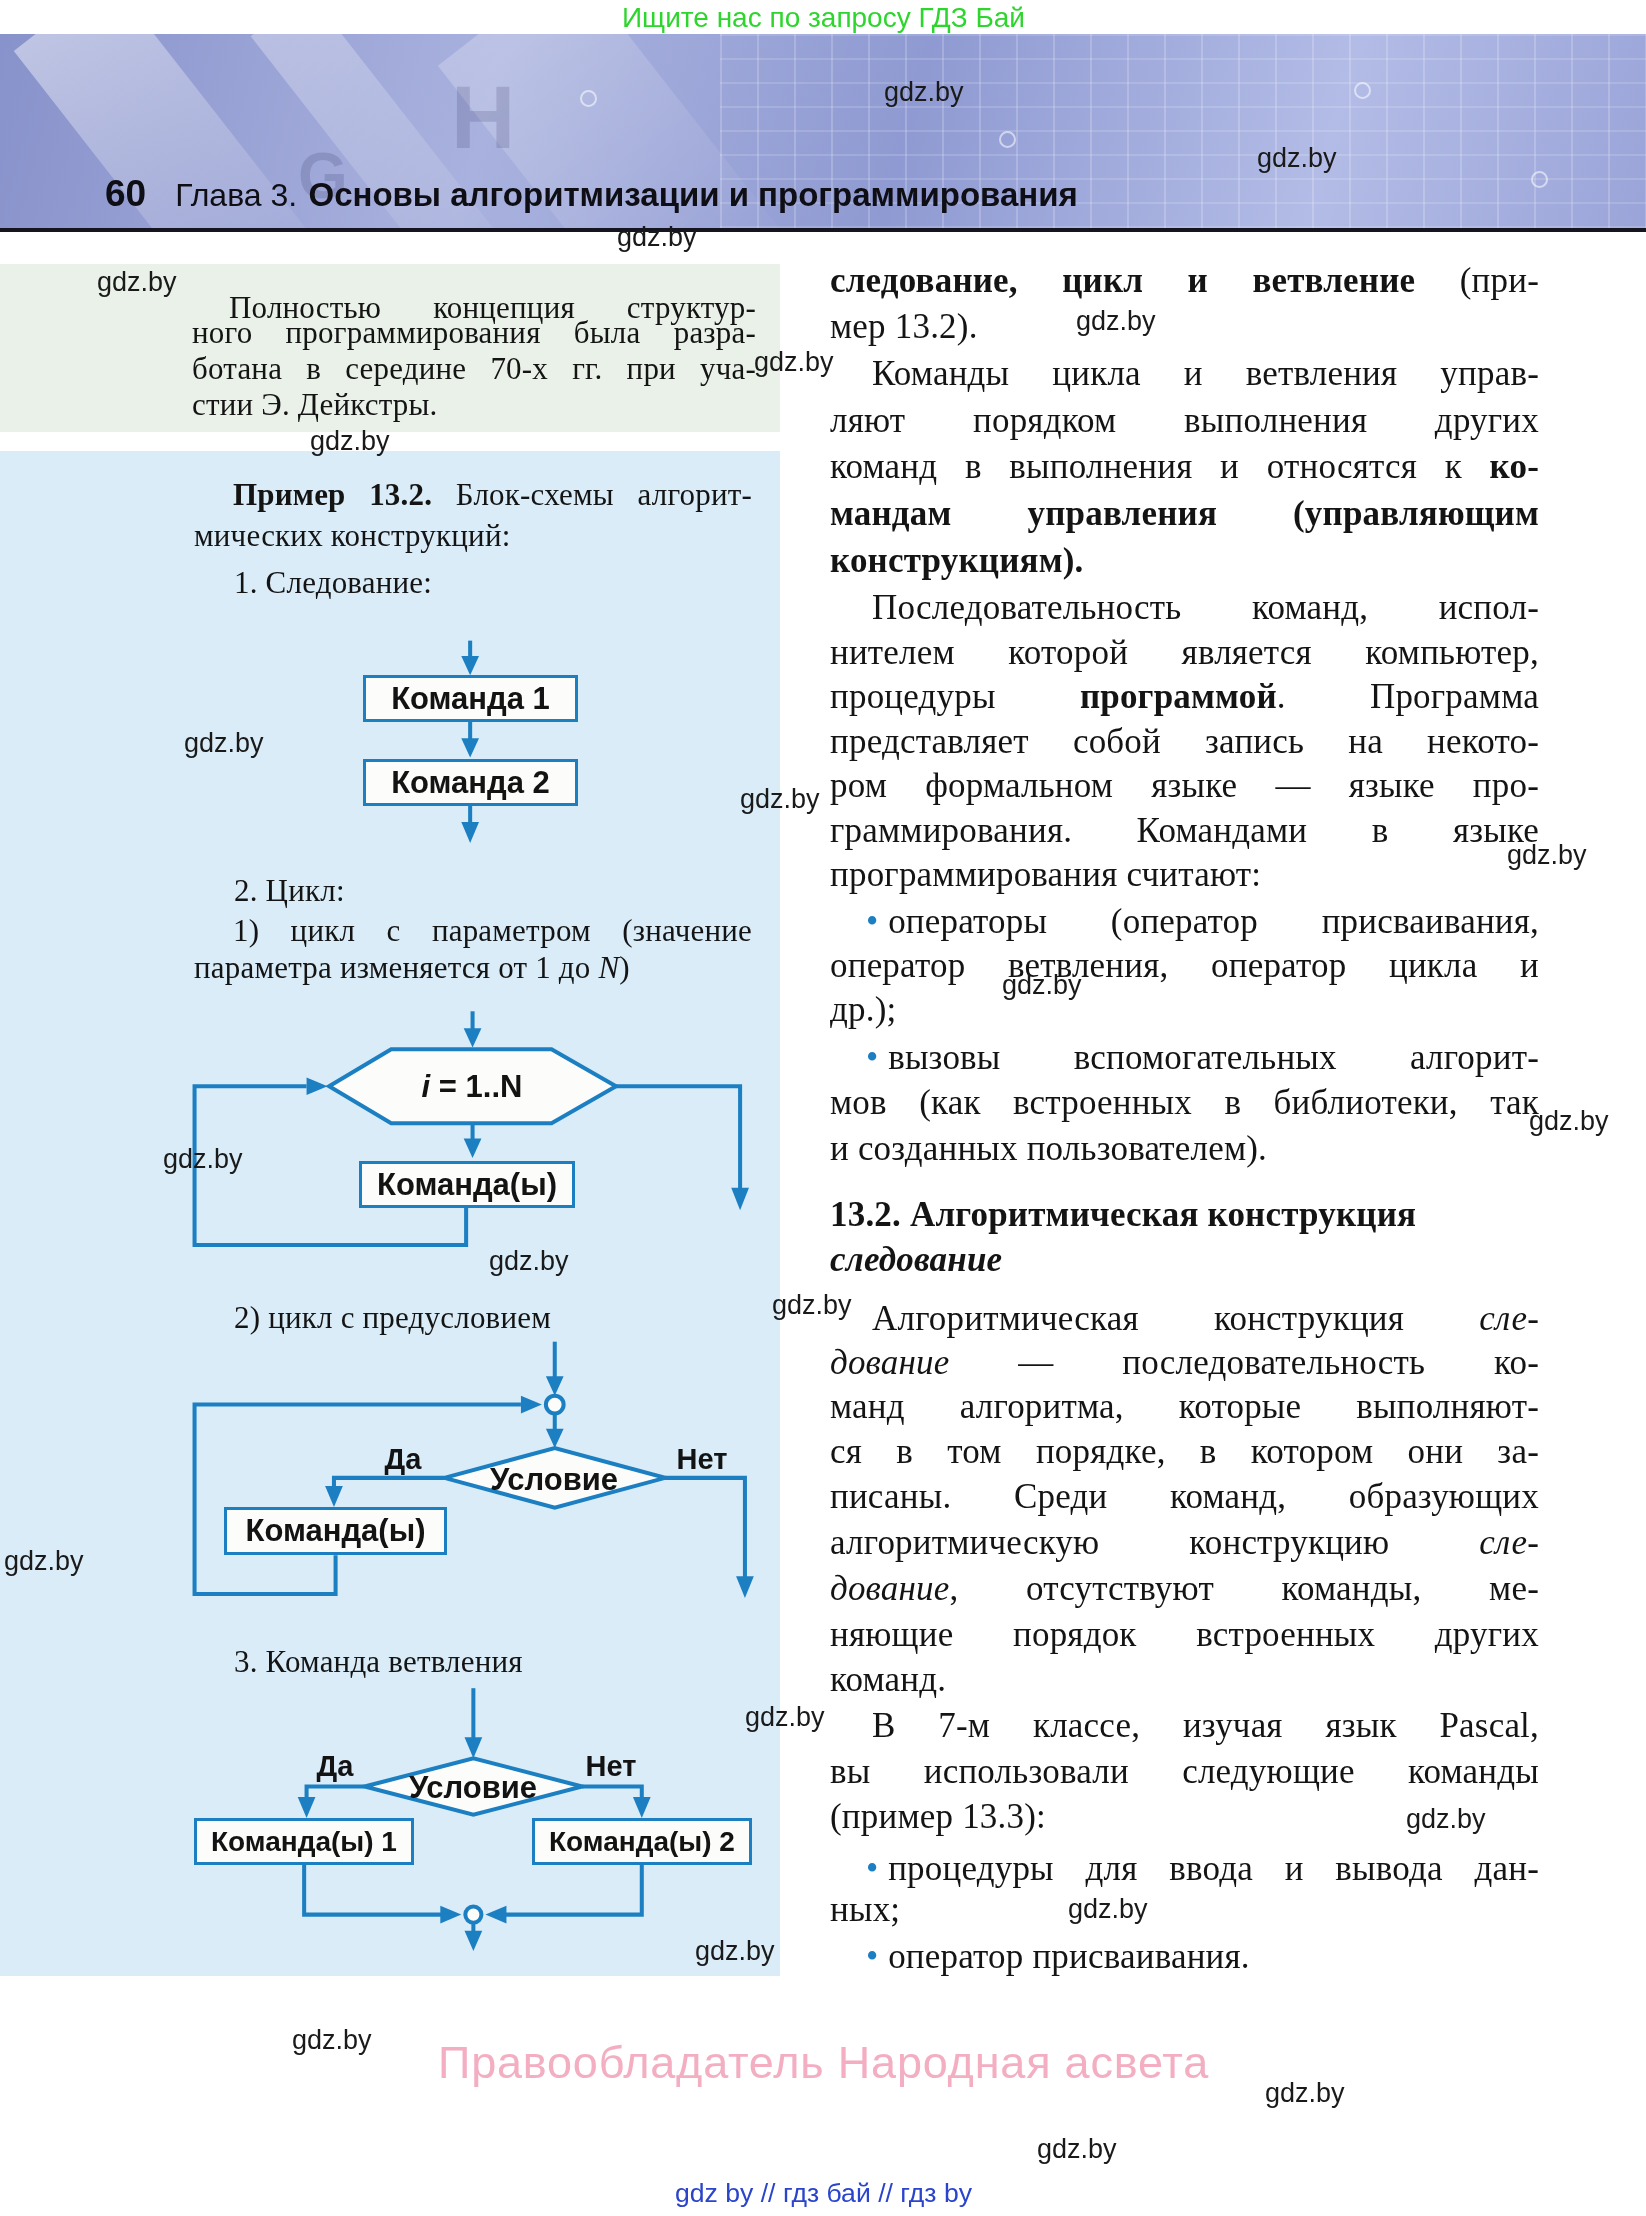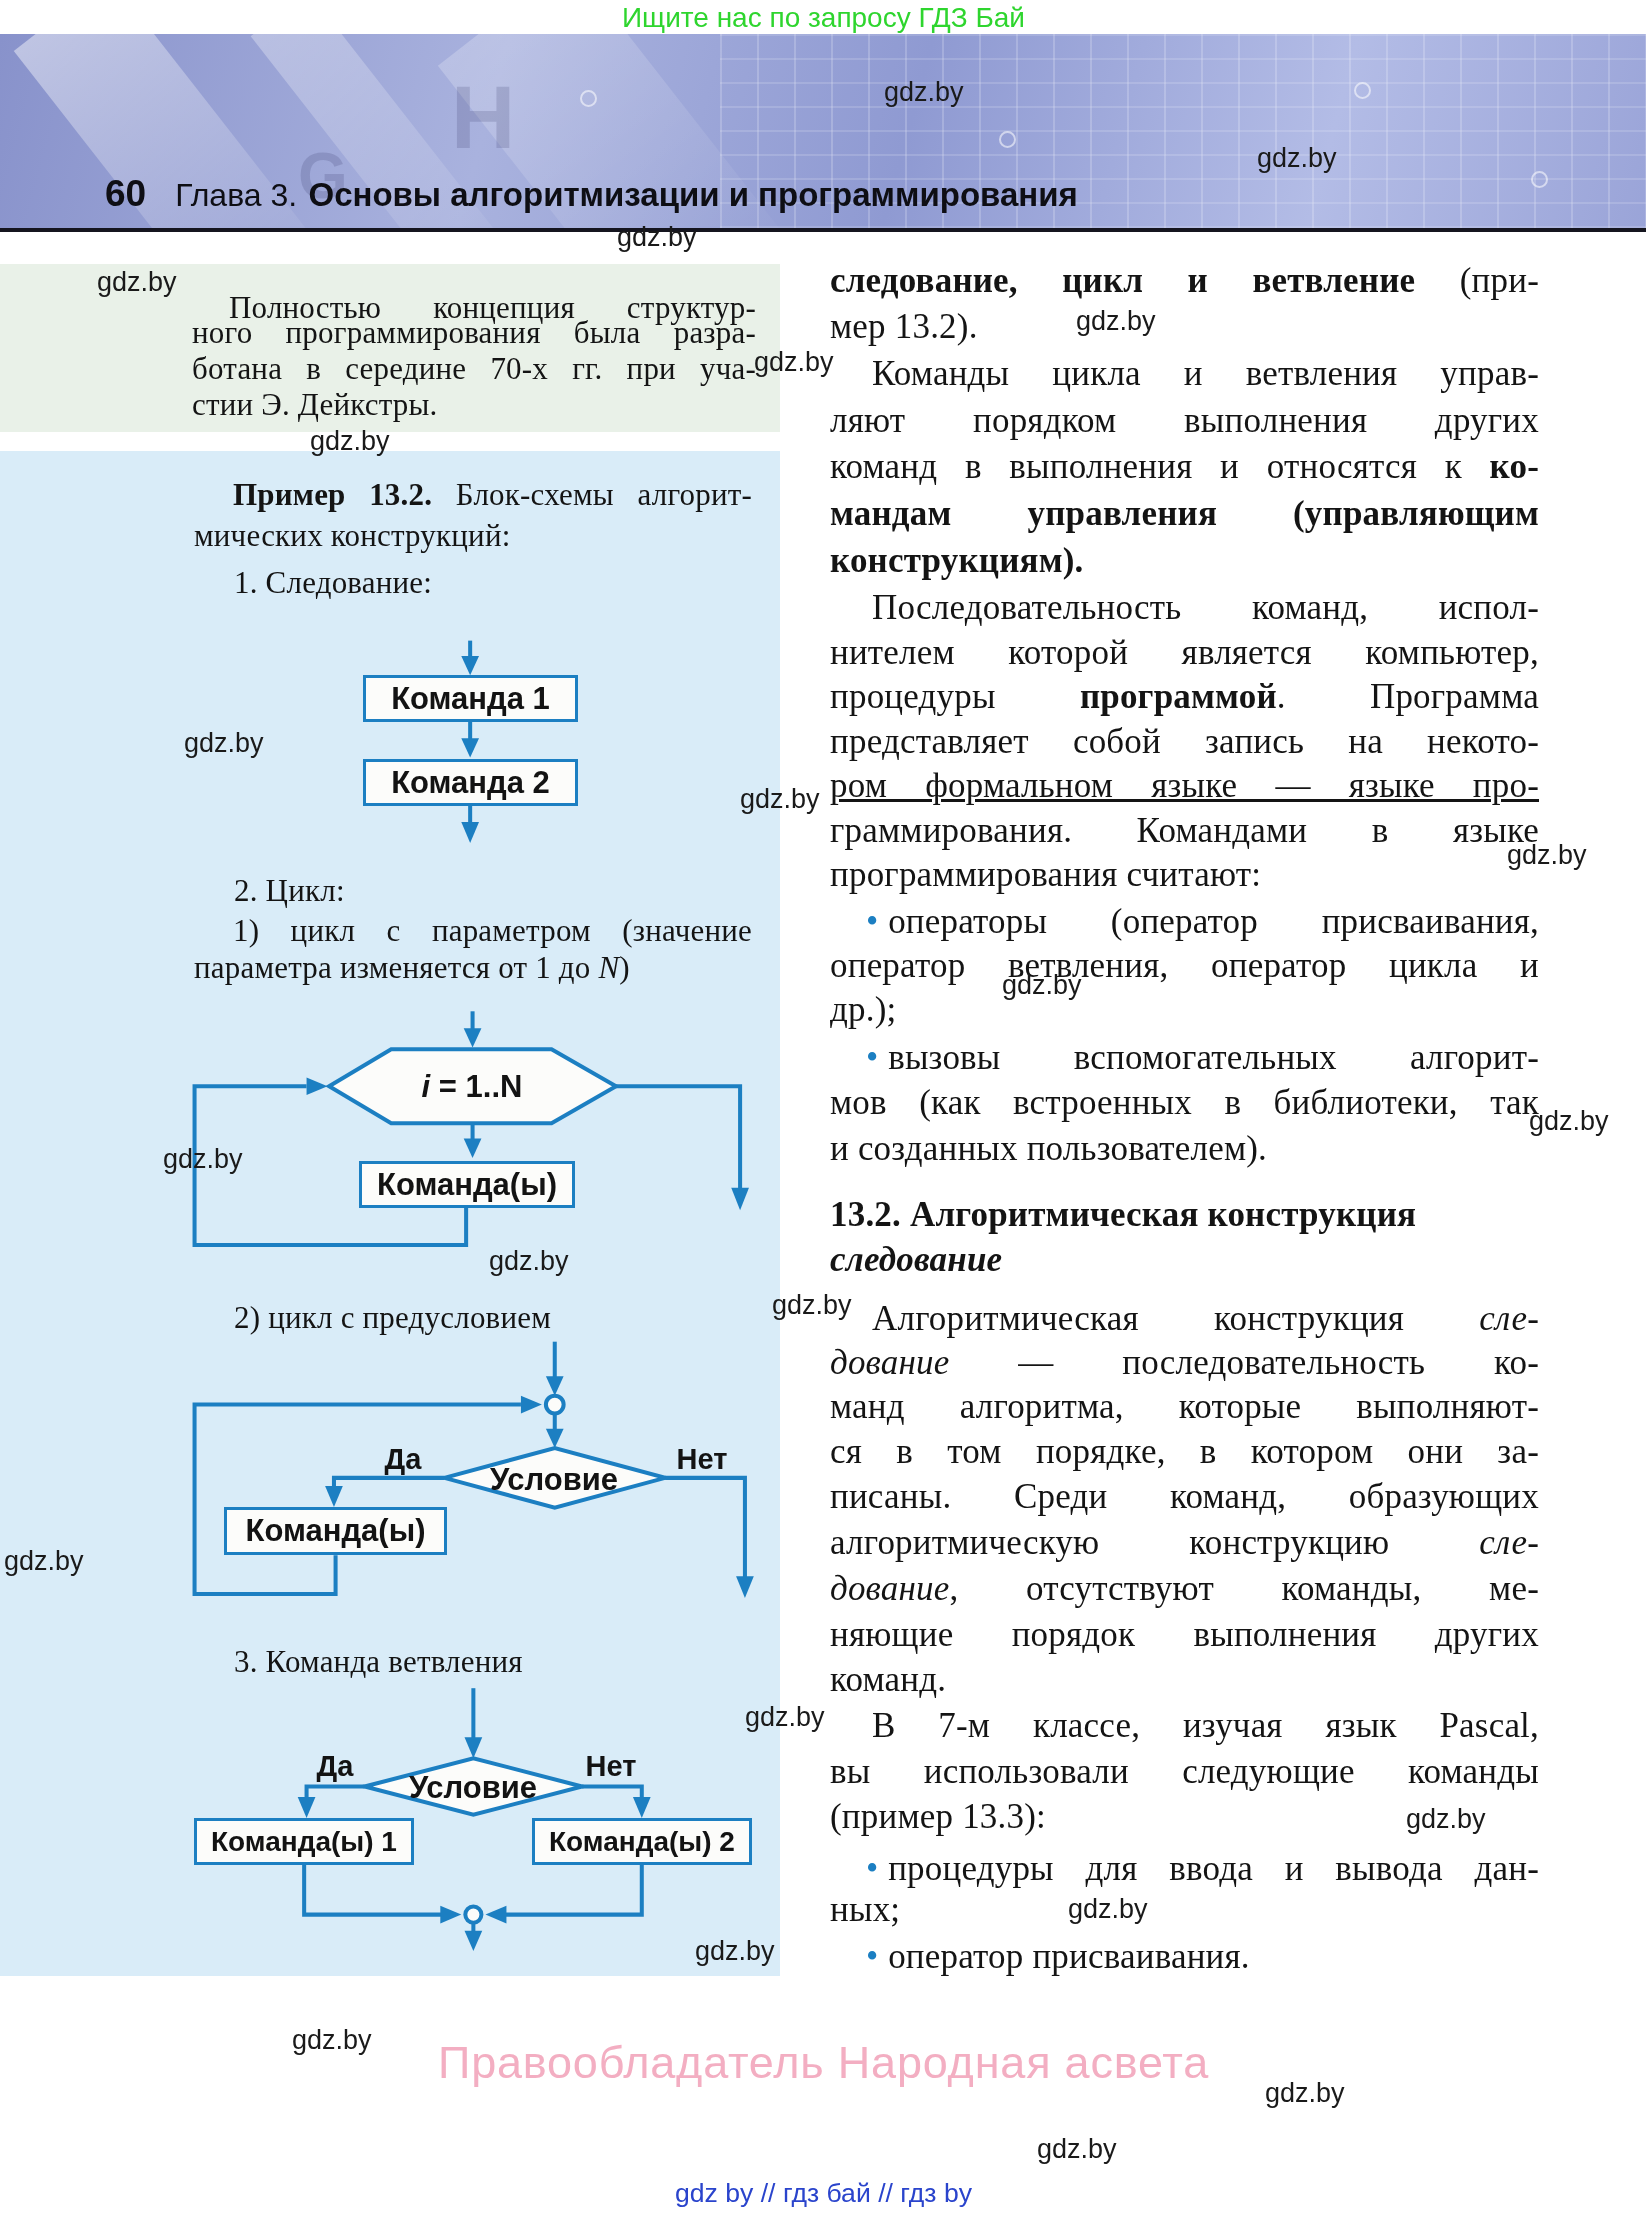--- a/index.html
+++ b/index.html
@@ -172,39 +172,39 @@
       <div class="tline r-line" style="top: 306px; left: 830px; width: 709px;"><span class="">мер 13.2).</span></div>
       <div class="tline r-line j" style="top: 353px; left: 830px; width: 709px; text-indent: 42px;"><span class="">Команды цикла и ветвления управ-</span></div>
       <div class="tline r-line j" style="top: 400px; left: 830px; width: 709px;"><span class="">ляют порядком выполнения других</span></div>
       <div class="tline r-line j" style="top: 446px; left: 830px; width: 709px;"><span class="">команд в выполнения и относятся к </span><span class="b ">ко-</span></div>
       <div class="tline r-line j" style="top: 493px; left: 830px; width: 709px;"><span class="b ">мандам управления (управляющим</span></div>
       <div class="tline r-line" style="top: 540px; left: 830px; width: 709px;"><span class="b ">конструкциям).</span></div>
       <div class="tline r-line j" style="top: 587px; left: 830px; width: 709px; text-indent: 42px;"><span class="">Последовательность команд, испол-</span></div>
       <div class="tline r-line j" style="top: 632px; left: 830px; width: 709px;"><span class="">нителем которой является компьютер,</span></div>
       <div class="tline r-line j" style="top: 676px; left: 830px; width: 709px;"><span class="">процедуры </span><span class="b ">программой</span><span class="">. Программа</span></div>
       <div class="tline r-line j" style="top: 721px; left: 830px; width: 709px;"><span class="">представляет собой запись на некото-</span></div>
-      <div class="tline r-line j" style="top: 765px; left: 830px; width: 709px; text-decoration: underline;"><span class="">ром формальном языке — языке про-</span></div>
+      <div class="tline r-line j" style="top: 765px; left: 830px; width: 709px;"><span class="">ром формальном языке — языке про-</span></div>
       <div class="tline r-line j" style="top: 810px; left: 830px; width: 709px;"><span class="">граммирования. Командами в языке</span></div>
       <div class="tline r-line" style="top: 854px; left: 830px; width: 709px;"><span class="">программирования считают:</span></div>
       <div class="tline r-line j" style="top: 901px; left: 830px; width: 709px; text-indent: 36px;"><span class="bul">•</span><span class="">операторы (оператор присваивания,</span></div>
       <div class="tline r-line j" style="top: 945px; left: 830px; width: 709px;"><span class="">оператор ветвления, оператор цикла и</span></div>
       <div class="tline r-line" style="top: 989px; left: 830px; width: 709px;"><span class="">др.);</span></div>
       <div class="tline r-line j" style="top: 1037px; left: 830px; width: 709px; text-indent: 36px;"><span class="bul">•</span><span class="">вызовы вспомогательных алгорит-</span></div>
       <div class="tline r-line j" style="top: 1082px; left: 830px; width: 709px;"><span class="">мов (как встроенных в библиотеки, так</span></div>
       <div class="tline r-line" style="top: 1128px; left: 830px; width: 709px;"><span class="">и созданных пользователем).</span></div>
       <div class="tline r-line" style="top: 1194px; left: 830px; width: 709px;"><span class="b ">13.2. Алгоритмическая конструкция</span></div>
       <div class="tline r-line" style="top: 1239px; left: 830px; width: 709px;"><span class="b i">следование</span></div>
       <div class="tline r-line j" style="top: 1298px; left: 830px; width: 709px; text-indent: 42px;"><span class="">Алгоритмическая конструкция </span><span class="i">сле-</span></div>
       <div class="tline r-line j" style="top: 1342px; left: 830px; width: 709px;"><span class="i">дование</span><span class=""> — последовательность ко-</span></div>
       <div class="tline r-line j" style="top: 1386px; left: 830px; width: 709px;"><span class="">манд алгоритма, которые выполняют-</span></div>
       <div class="tline r-line j" style="top: 1431px; left: 830px; width: 709px;"><span class="">ся в том порядке, в котором они за-</span></div>
       <div class="tline r-line j" style="top: 1476px; left: 830px; width: 709px;"><span class="">писаны. Среди команд, образующих</span></div>
       <div class="tline r-line j" style="top: 1522px; left: 830px; width: 709px;"><span class="">алгоритмическую конструкцию </span><span class="i">сле-</span></div>
       <div class="tline r-line j" style="top: 1568px; left: 830px; width: 709px;"><span class="i">дование</span><span class="">, отсутствуют команды, ме-</span></div>
-      <div class="tline r-line j" style="top: 1614px; left: 830px; width: 709px;"><span class="">няющие порядок выполнения других</span></div>
+      <div class="tline r-line j" style="top: 1614px; left: 830px; width: 709px;"><span class="">няющие порядок встроенных других</span></div>
       <div class="tline r-line" style="top: 1659px; left: 830px; width: 709px;"><span class="">команд.</span></div>
       <div class="tline r-line j" style="top: 1705px; left: 830px; width: 709px; text-indent: 42px;"><span class="">В 7-м классе, изучая язык Pascal,</span></div>
       <div class="tline r-line j" style="top: 1751px; left: 830px; width: 709px;"><span class="">вы использовали следующие команды</span></div>
       <div class="tline r-line" style="top: 1796px; left: 830px; width: 709px;"><span class="">(пример 13.3):</span></div>
       <div class="tline r-line j" style="top: 1848px; left: 830px; width: 709px; text-indent: 36px;"><span class="bul">•</span><span class="">процедуры для ввода и вывода дан-</span></div>
       <div class="tline r-line" style="top: 1889px; left: 830px; width: 709px;"><span class="">ных;</span></div>
       <div class="tline r-line" style="top: 1936px; left: 830px; width: 709px; text-indent: 36px;"><span class="bul">•</span><span class="">оператор присваивания.</span></div>
     </div>
   <div id="watermarks">
       <div class="wm" style="left: 884px; top: 77px;">gdz.by</div>

